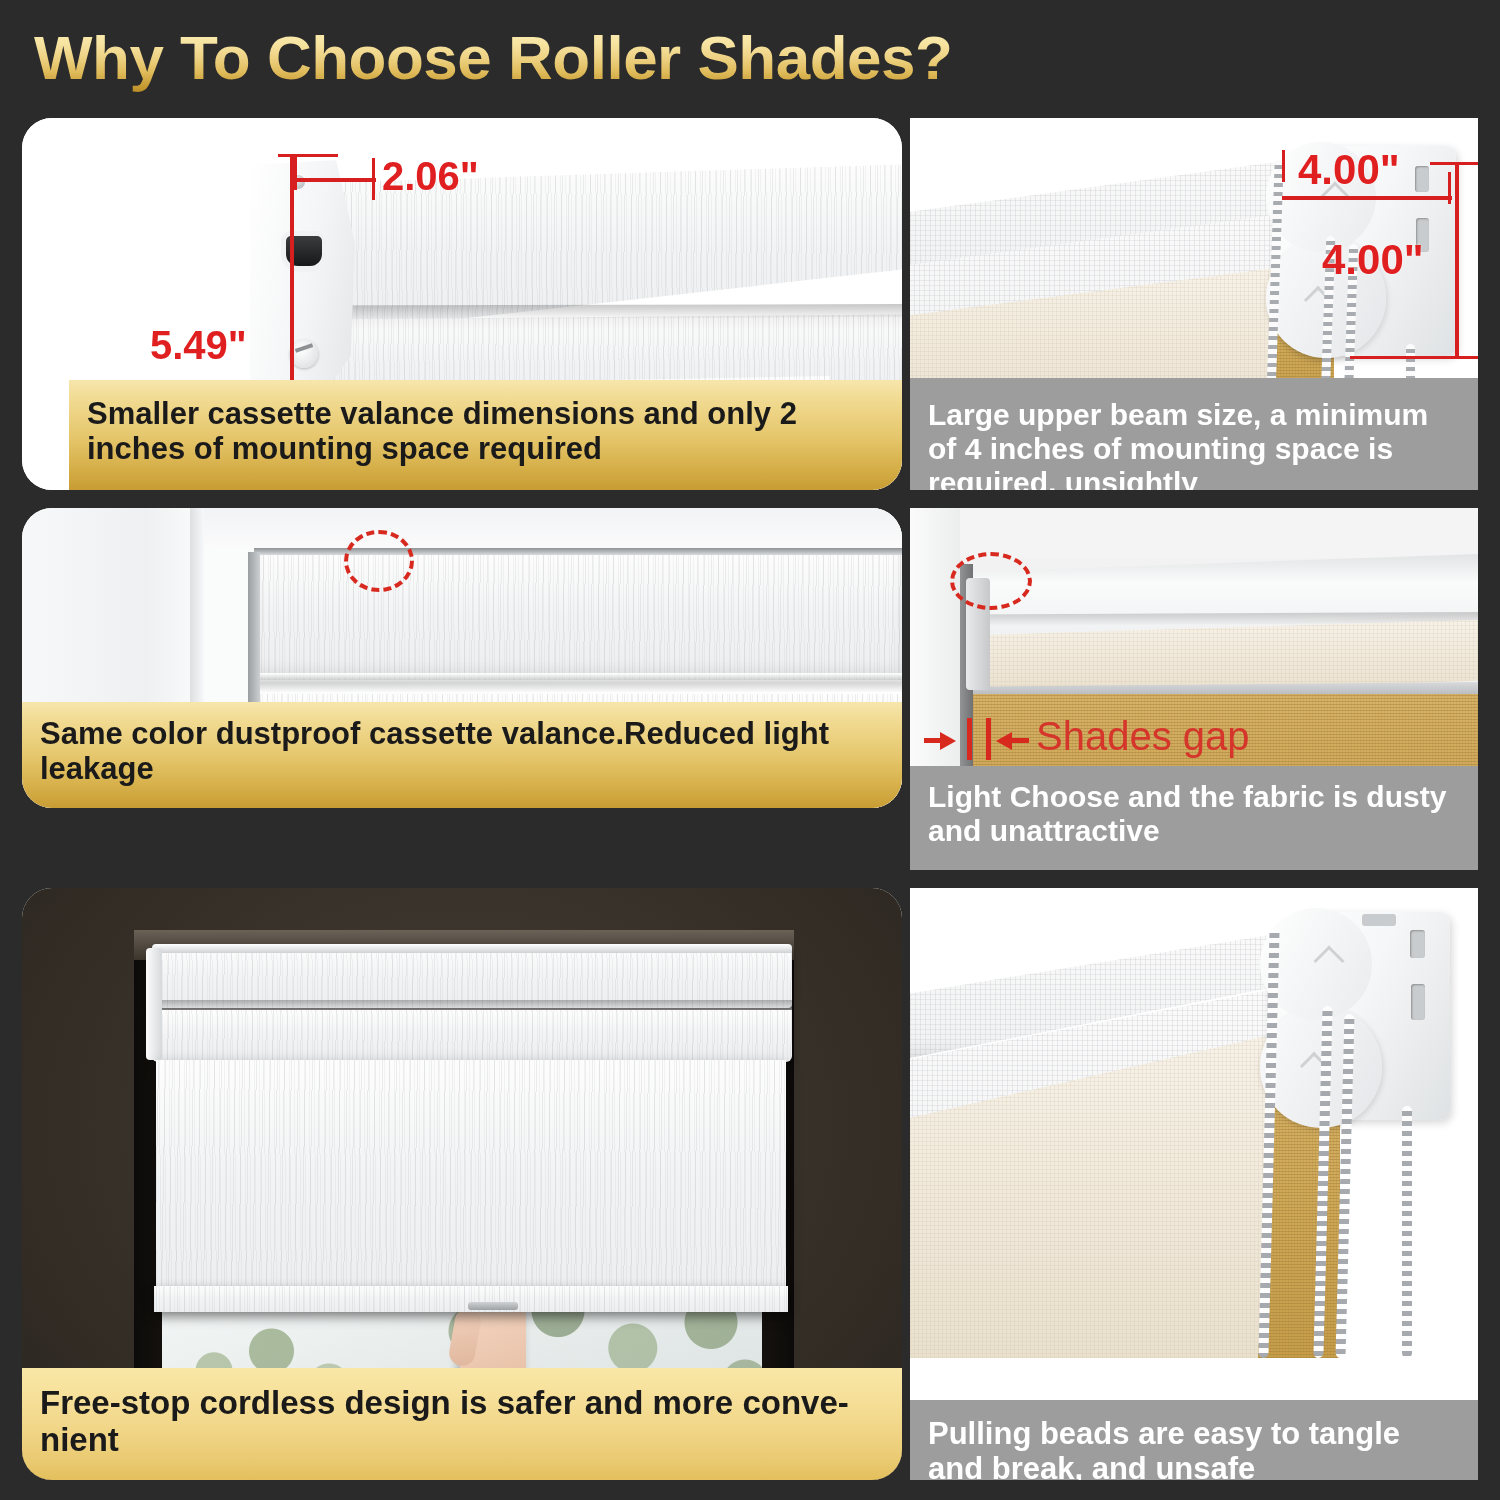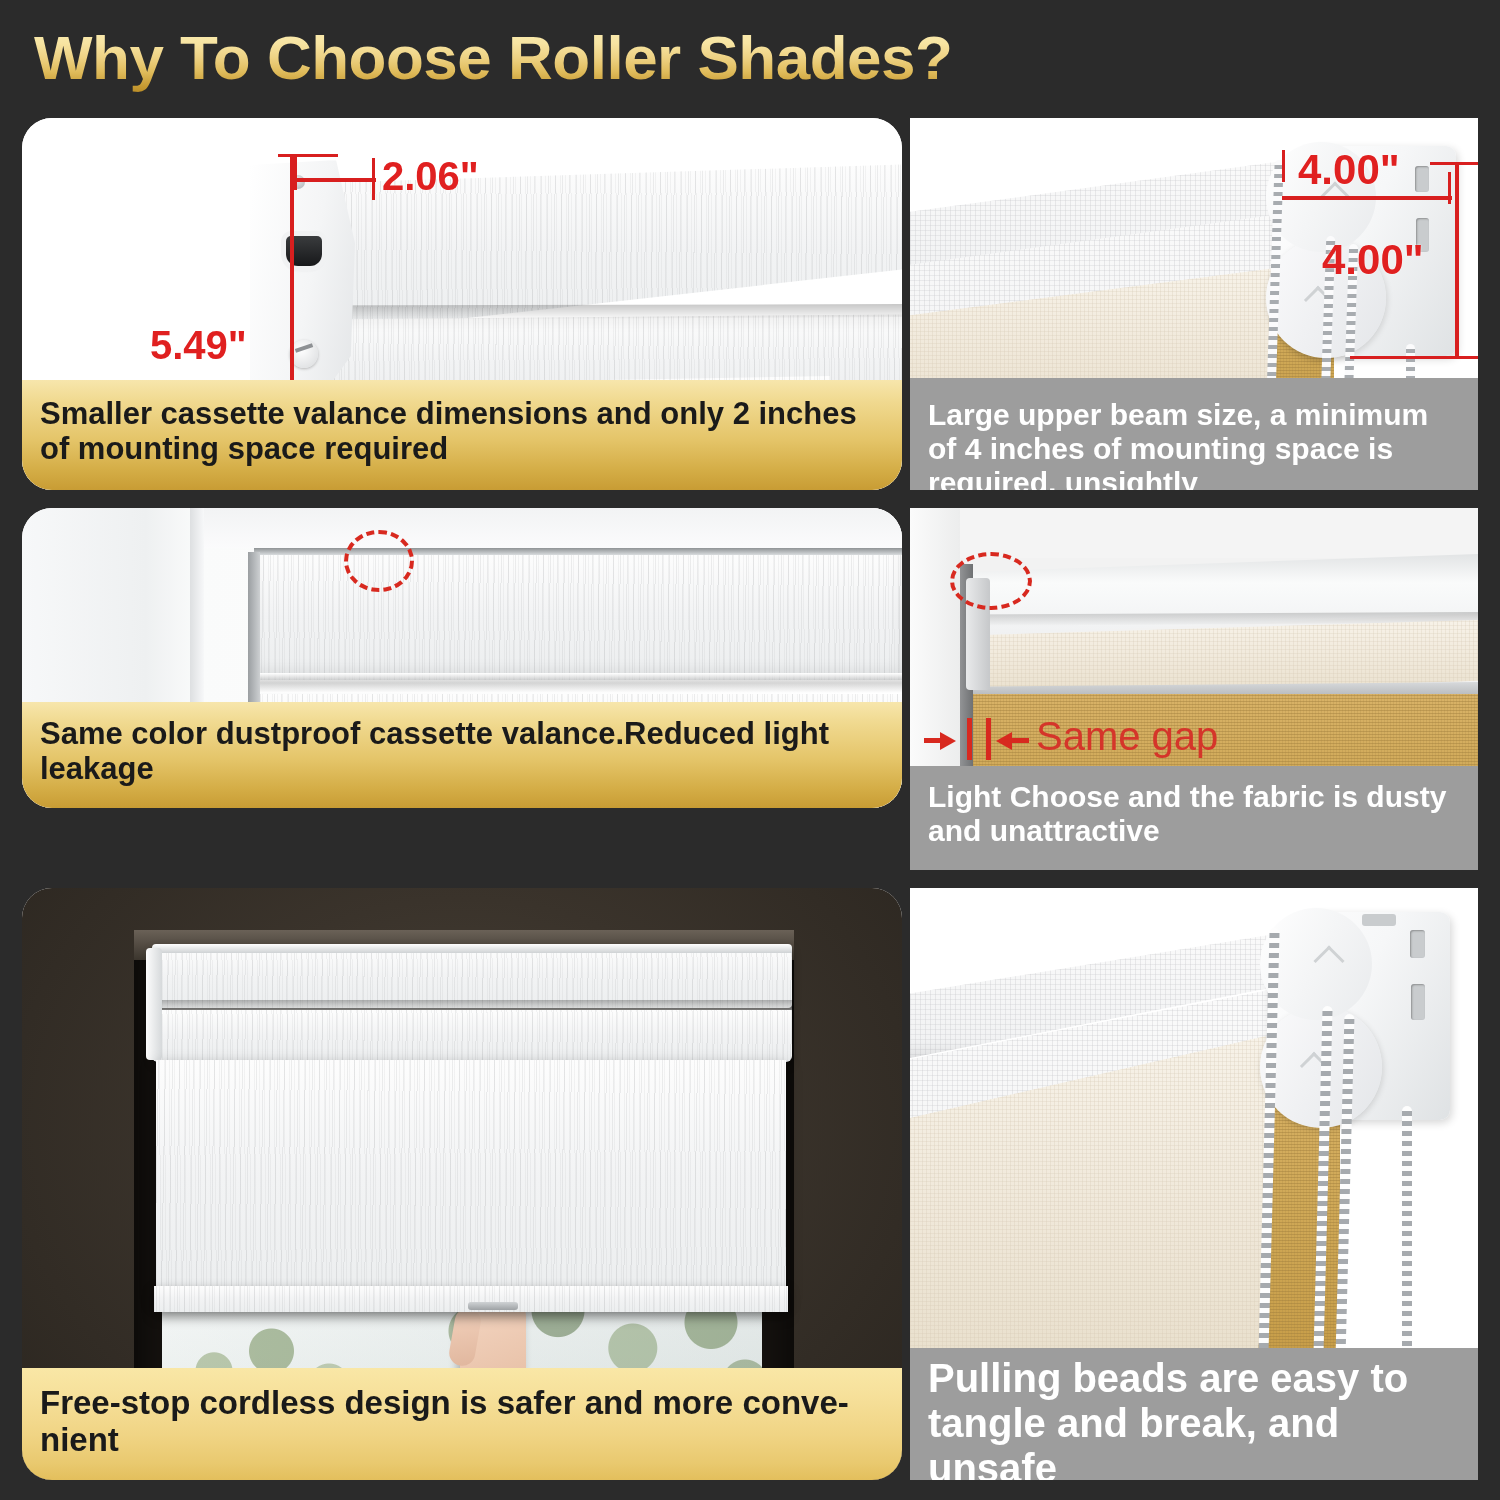--- a/index.html
+++ b/index.html
@@ -183,21 +183,21 @@
       <div class="tick-v" style="left:350px;top:40px;height:42px;"></div>
       <div class="dim-line-h" style="left:272px;top:60px;width:82px;"></div>
       <div class="dim-label" style="left:360px;top:36px;font-size:40px;">2.06"</div>
 
       <div class="dim-line-v" style="left:268px;top:36px;height:310px;"></div>
       <div class="tick-h" style="left:256px;top:36px;width:60px;"></div>
       <div class="tick-h" style="left:248px;top:343px;width:58px;"></div>
       <div class="dim-label" style="left:128px;top:205px;font-size:40px;">5.49"</div>
     </div>
 
-    <div class="caption gold" style="height:110px;font-size:31px;padding-top:16px;">Smaller cassette valance dimensions and only 2 inches of mounting space required</div>
+    <div class="caption gold" style="height:110px;font-size:31px;padding-top:16px;margin-left:47px;">Smaller cassette valance dimensions and only 2 inches of mounting space required</div>
   </div>
 
   <div class="panel con" style="left:910px; top:118px; width:568px; height:372px;">
     <div class="photo">
       <div style="position:absolute;inset:0;background:#ffffff;"></div>
 
       <div class="fabric-sheer" style="position:absolute;left:-10px;top:38px;width:420px;height:130px;
                   clip-path:polygon(0 44%,100% 0,100% 42%,0 100%);
                   box-shadow:inset 0 -10px 14px rgba(0,0,0,.07);"></div>
 
@@ -329,21 +329,21 @@
                   background:linear-gradient(90deg,#e9eaeb,#c6c8ca);border-radius:4px;"></div>
 
       <div class="dash-circle" style="left:40px;top:44px;width:82px;height:58px;"></div>
 
       <div class="arrow-r" style="left:30px;top:224px;"></div>
       <div class="arrow-stem-r" style="left:14px;top:230px;width:18px;"></div>
       <div class="gapbar" style="left:57px;top:210px;height:42px;"></div>
       <div class="gapbar" style="left:76px;top:210px;height:42px;"></div>
       <div class="arrow-l" style="left:86px;top:224px;"></div>
       <div class="arrow-stem-l" style="left:101px;top:230px;width:18px;"></div>
-      <div class="ann-text" style="left:126px;top:206px;font-size:40px;">Same gap</div>
+      <div class="ann-text" style="left:126px;top:206px;font-size:40px;">Shades gap</div>
     </div>
 
     <div class="caption gray" style="height:104px;font-size:30px;padding-top:14px;">Light Choose and the fabric is dusty and unattractive</div>
   </div>
 
   <div class="panel pro" style="left:22px; top:888px; width:880px; height:592px;">
     <div class="photo">
 
       <div style="position:absolute;inset:0;
                   background:radial-gradient(ellipse at 50% 40%, #4a4238 0%, #3a332b 45%, #2a251f 100%);"></div>
@@ -458,16 +458,16 @@
                   background:repeating-linear-gradient(180deg,#fdfdfd 0 5px,#a6aaae 5px 10px);
                   border-radius:5px;transform:rotate(1.5deg);"></div>
       <div style="position:absolute;left:430px;top:126px;width:10px;height:344px;
                   background:repeating-linear-gradient(180deg,#fdfdfd 0 5px,#a6aaae 5px 10px);
                   border-radius:5px;transform:rotate(1.5deg);"></div>
       <div style="position:absolute;left:492px;top:218px;width:10px;height:252px;
                   background:repeating-linear-gradient(180deg,#fdfdfd 0 5px,#a6aaae 5px 10px);
                   border-radius:5px;"></div>
     </div>
 
-    <div class="caption gray" style="height:132px;font-size:40px;padding-top:8px;">Pulling beads are easy to tangle and break, and unsafe</div>
+    <div class="caption gray" style="height:80px;font-size:31px;padding-top:16px;">Pulling beads are easy to tangle and break, and unsafe</div>
   </div>
 
 </div>
 
 </body></html>

